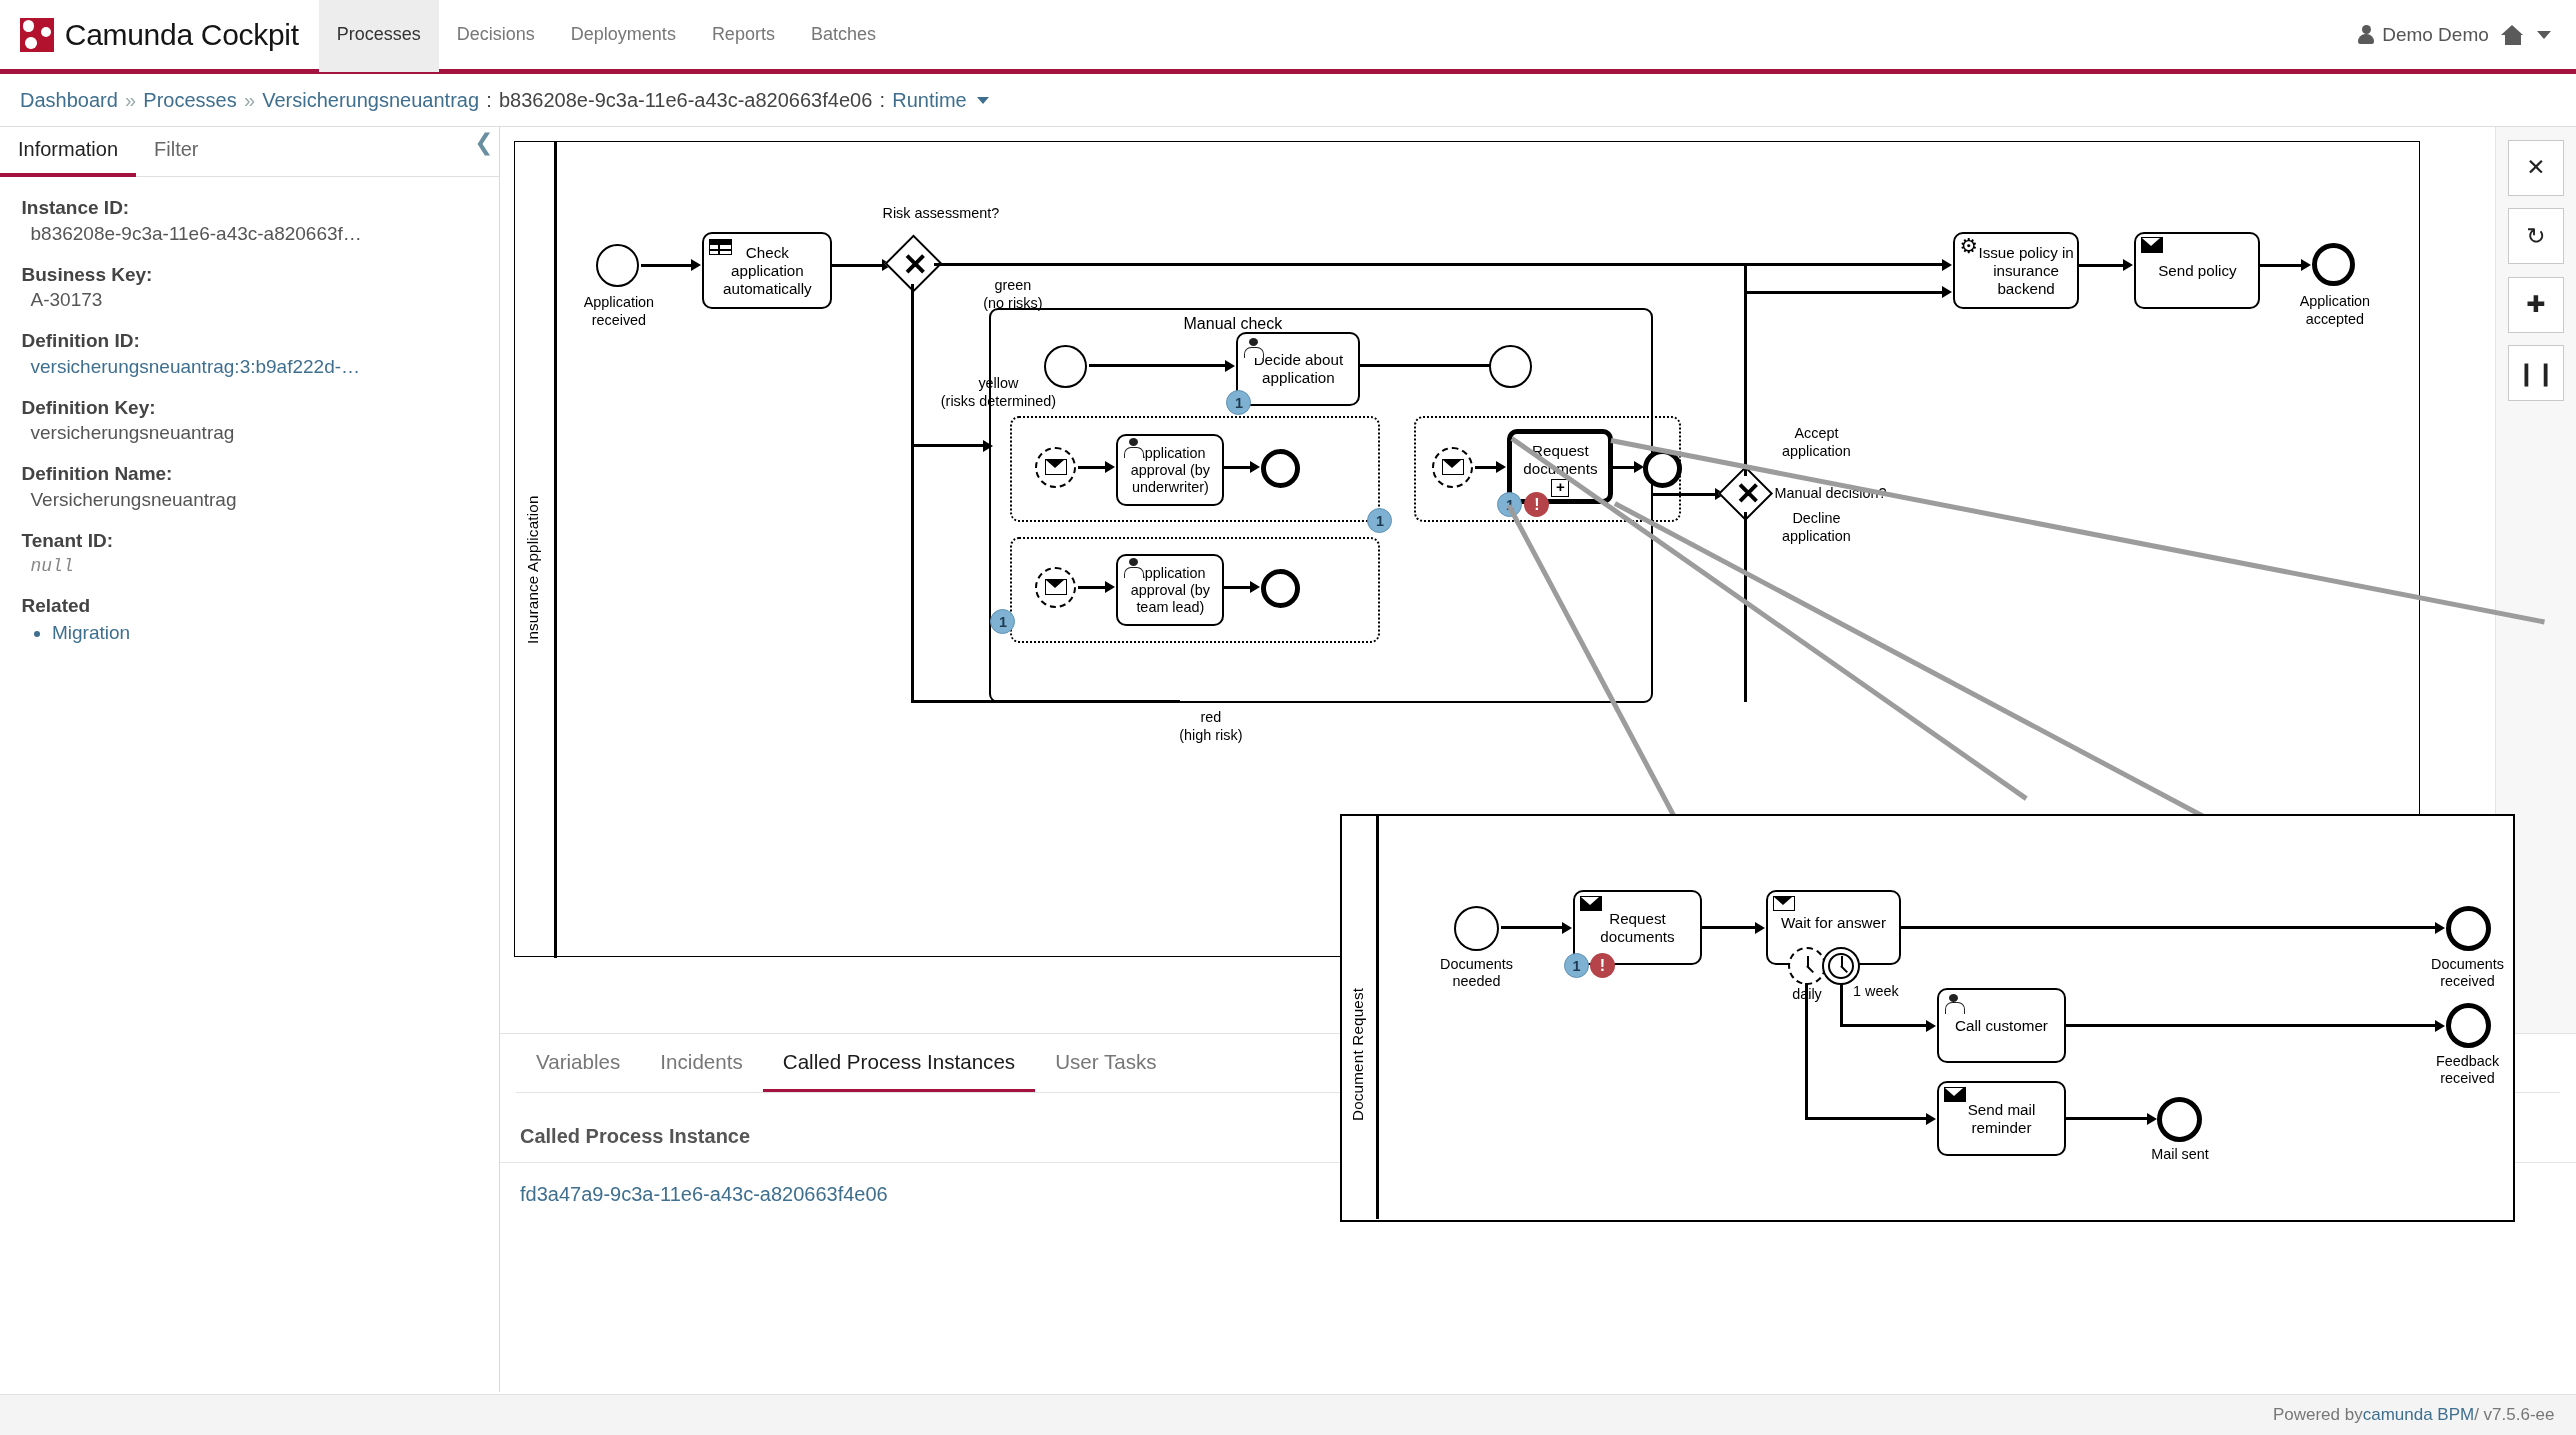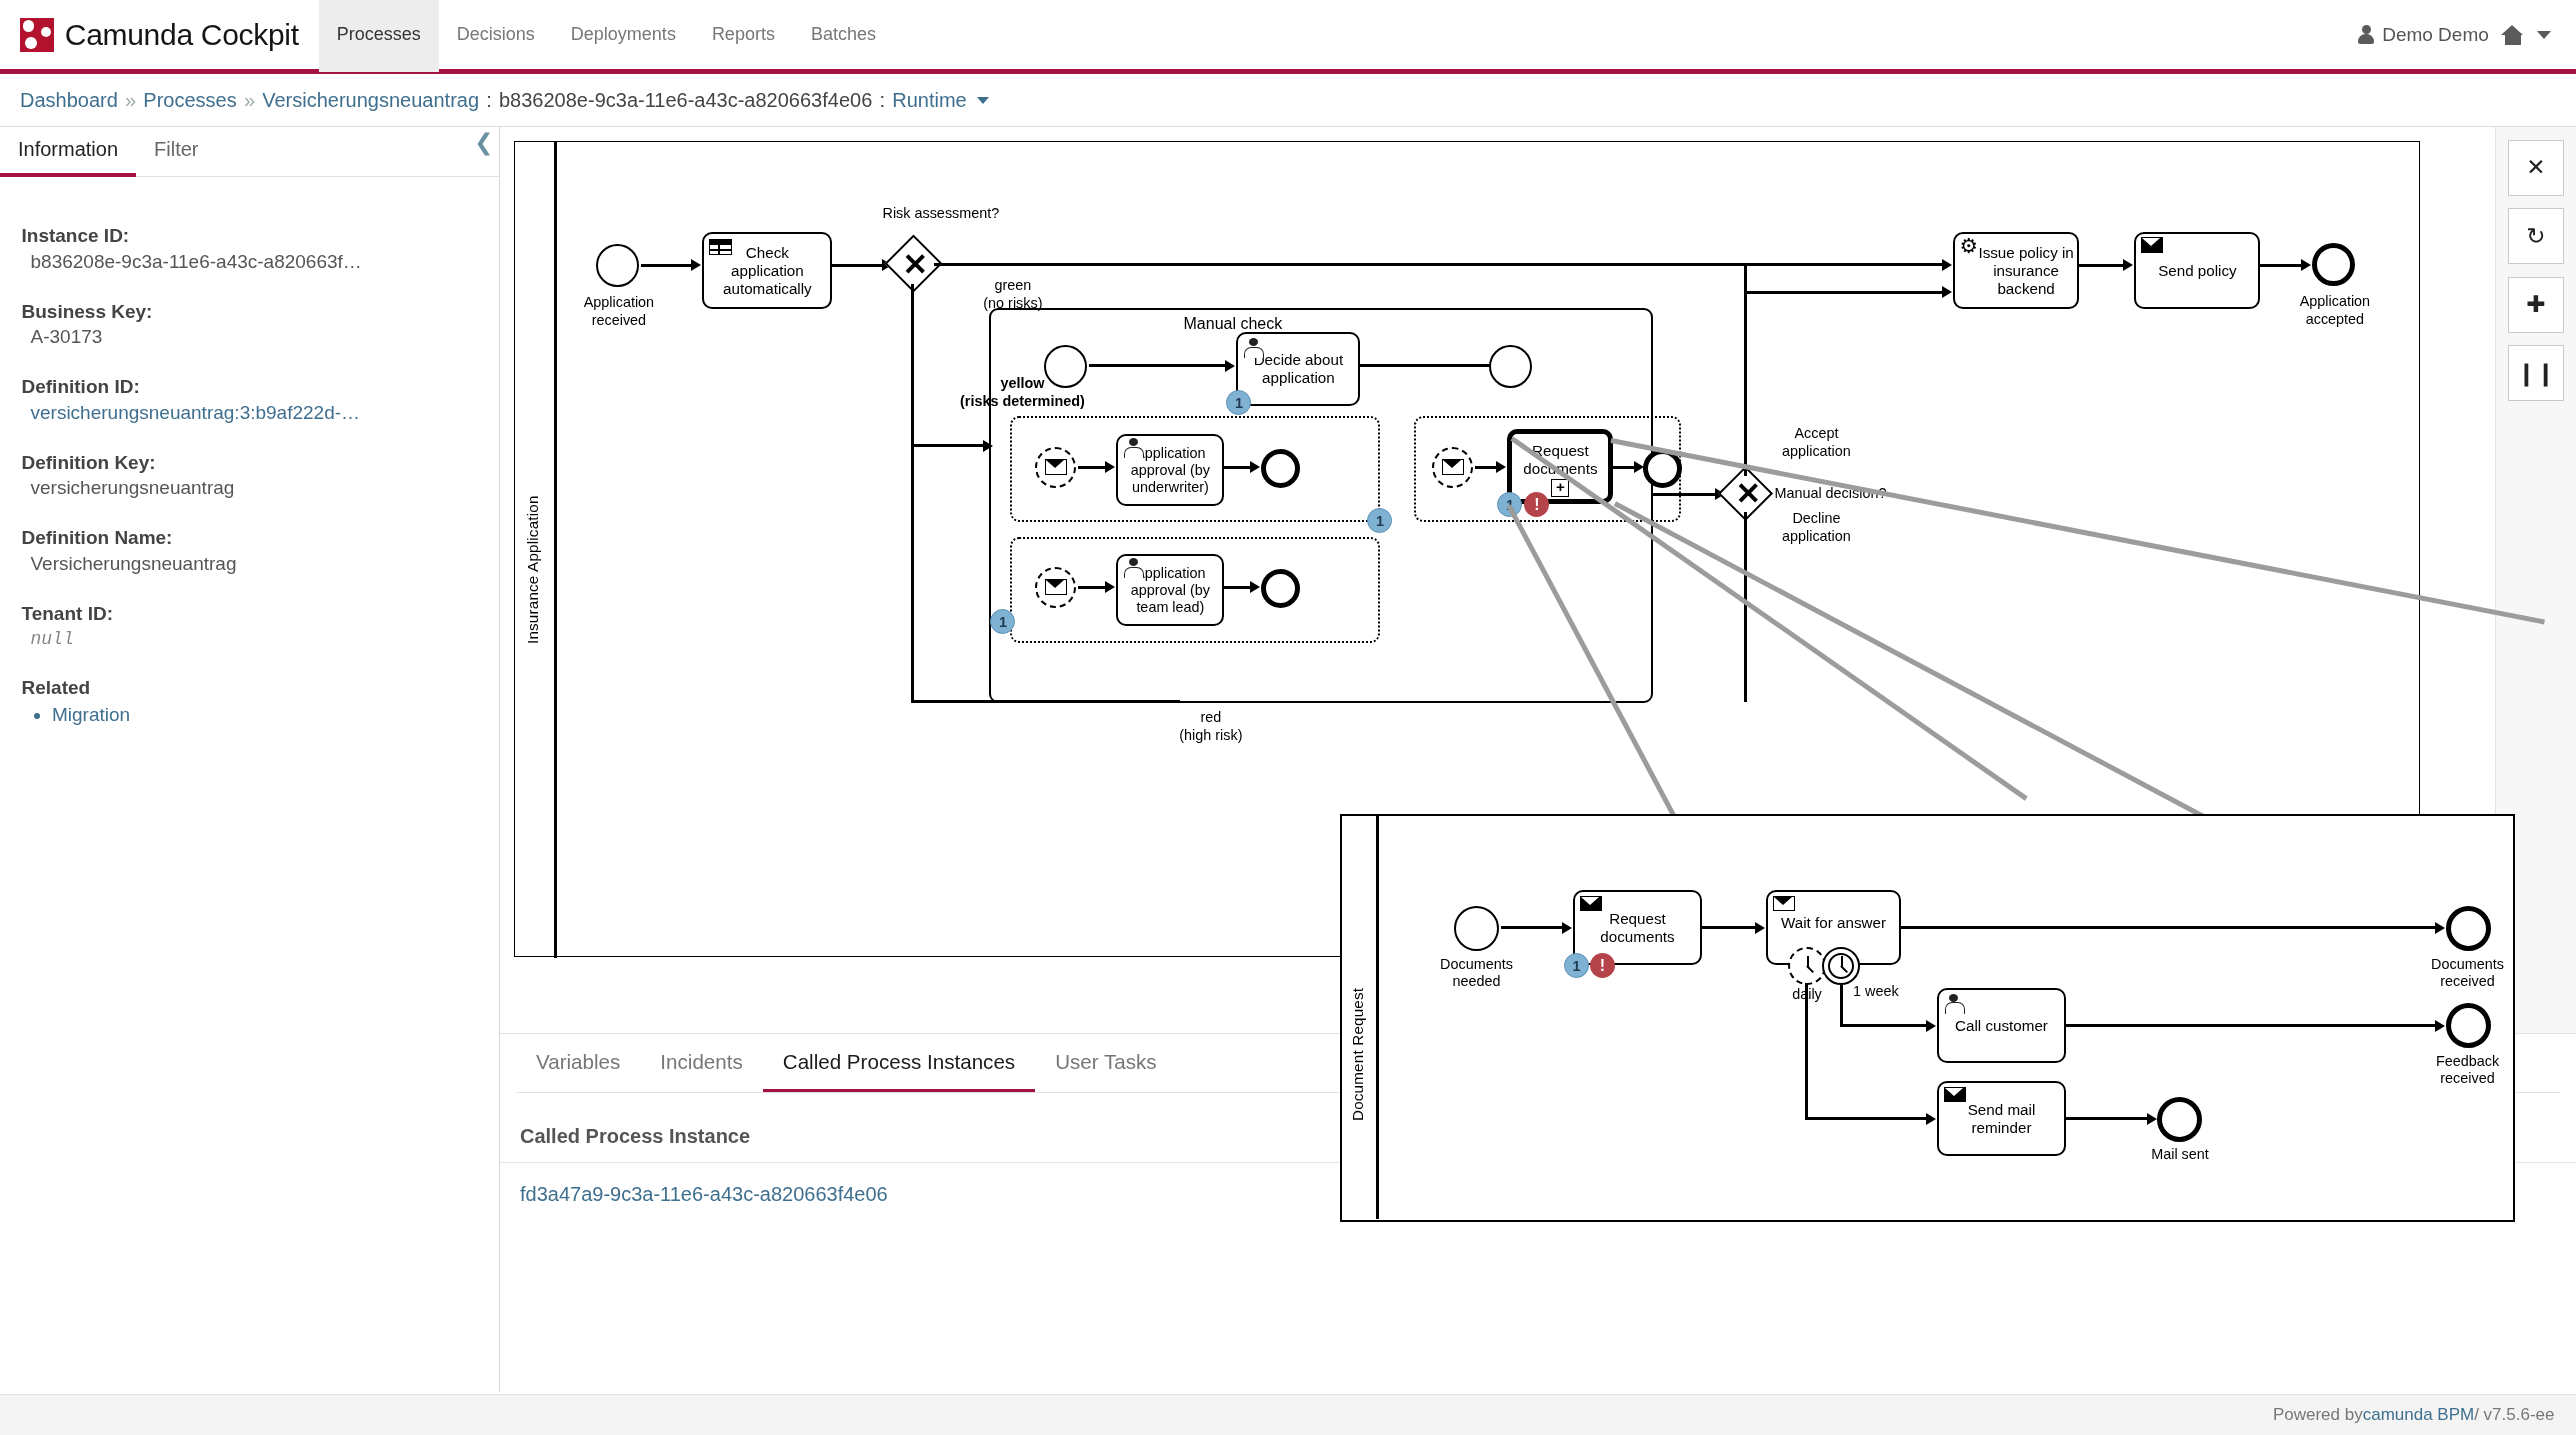--- a/index.html
+++ b/index.html
@@ -60,21 +60,21 @@
   }
   .side-tabs{ display:flex; height:50px; border-bottom:0.9px solid #e0e0e0; position:relative;}
   .side-tab{ font-size:20px; padding:10.8px 18px 0 18px; color:#666; cursor:pointer; position:relative;}
   .side-tab.active{ color:#222; }
   .side-tab.active::after{ content:""; position:absolute; left:0; right:0; bottom:-0.9px; height:3.6px; background:#a4123f; }
   .collapse-btn{
     position:absolute; right:5.4px; top:3.6px; font-size:23px; color:#6a8fa0; cursor:pointer;
     line-height:1;
   }
   .side-body{ padding:20px 21.5px; }
-  .field{ margin-bottom:19px;margin-top:28px; }
+  .field{ margin-bottom:19px; }
   .field-label{ font-size:19px; font-weight:bold; color:#444; }
   .field-value{ font-size:19px; color:#555; padding-left:9px; margin-top:3.6px; }
   .field-value.link{ color:#3f6f8f; }
   .field-value.mono-null{ font-family:"Liberation Mono", monospace; font-style:italic; color:#888; font-size:18px;}
   .related-title{ font-size:19px; font-weight:bold; color:#444; margin-bottom:5.4px;}
   .related-list{ margin:0; padding-left:30.5px; }
   .related-list li{ font-size:19px; color:#3f6f8f; cursor:pointer; }
 
   
   .maincol{ flex:1; display:flex; flex-direction:column; position:relative; min-width:0;}
@@ -318,21 +318,21 @@
           <div class="lbl" style="left:345px; top:63px; width:161px;">Risk assessment?</div>
 
           <div class="conn" style="left:419px; top:121px; width:1010px; height:2.7px;"></div>
           <div class="arrow r" style="left:1427px; top:117px;"></div>
           <div class="lbl" style="left:439px; top:135px; width:117px; white-space:pre-line;">green
 (no risks)</div>
 
           <div class="conn" style="left:396px; top:142px; width:2.7px; height:163px;"></div>
           <div class="conn" style="left:396px; top:302px; width:74px; height:2.7px;"></div>
           <div class="arrow r" style="left:468px; top:298px;"></div>
-          <div class="lbl" style="left:424px; top:233px; width:166px; white-space:pre-line;font-weight:bold;">yellow
+          <div class="lbl" style="left:400px; top:233px; width:166px; white-space:pre-line;">yellow
 (risks determined)</div>
 
           <div class="conn" style="left:396px; top:302px; width:2.7px; height:258px;"></div>
           <div class="conn" style="left:396px; top:558px; width:269px; height:2.7px;"></div>
           <div class="lbl" style="left:628px; top:567px; width:135px; white-space:pre-line;">red
 (high risk)</div>
 
           <div class="sub" style="left:474px; top:166px; width:664px; height:395px;"></div>
           <div class="lbl" style="left:628px; top:172px; width:179px; font-size:16px;">Manual check</div>
 

